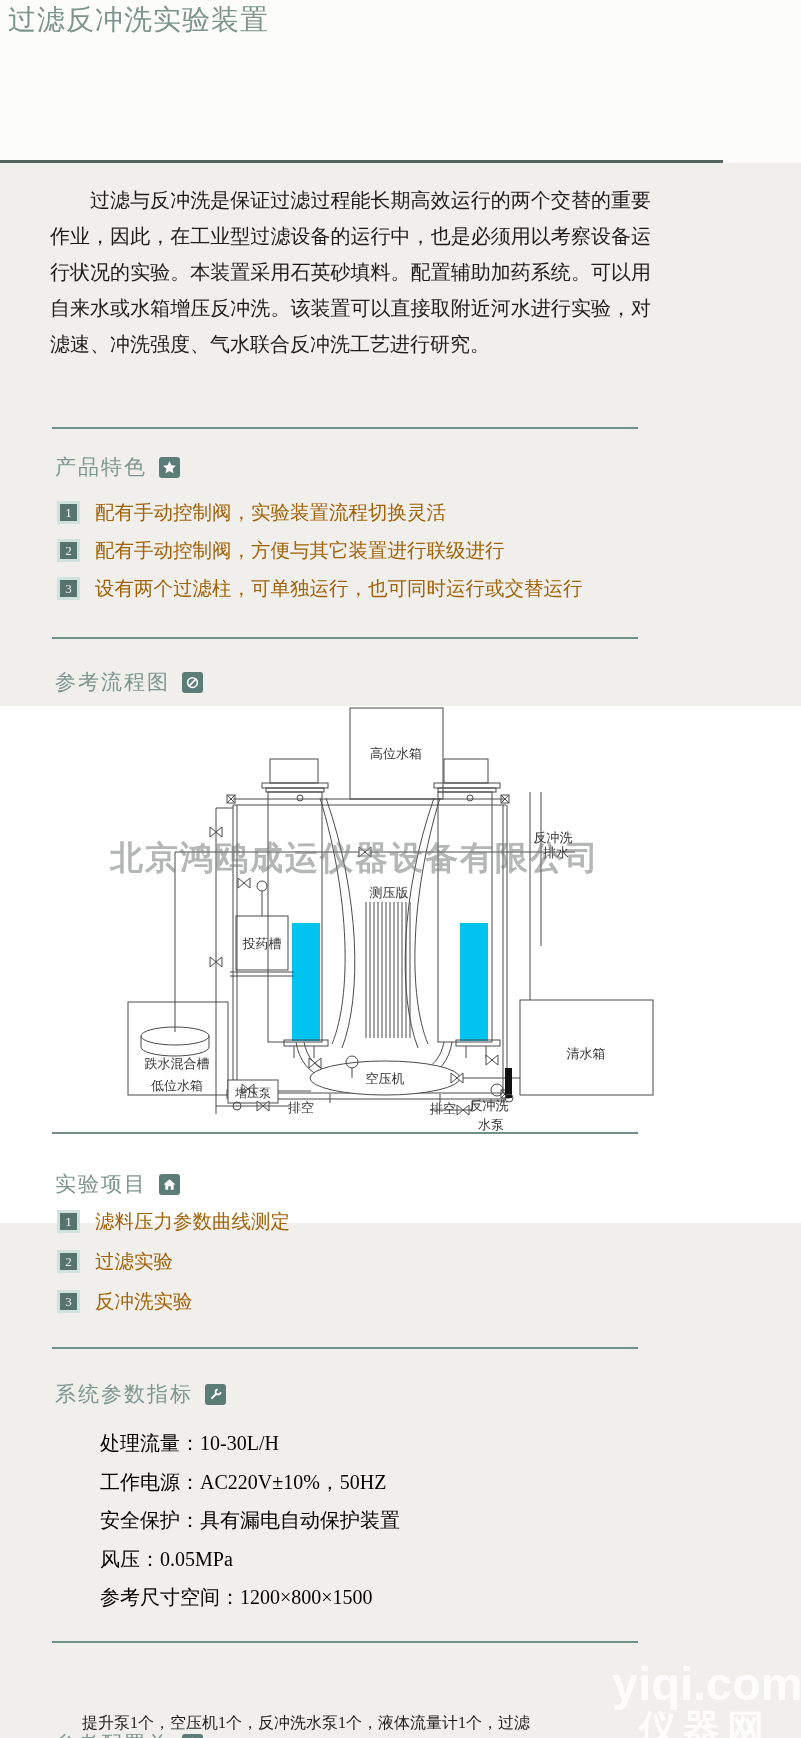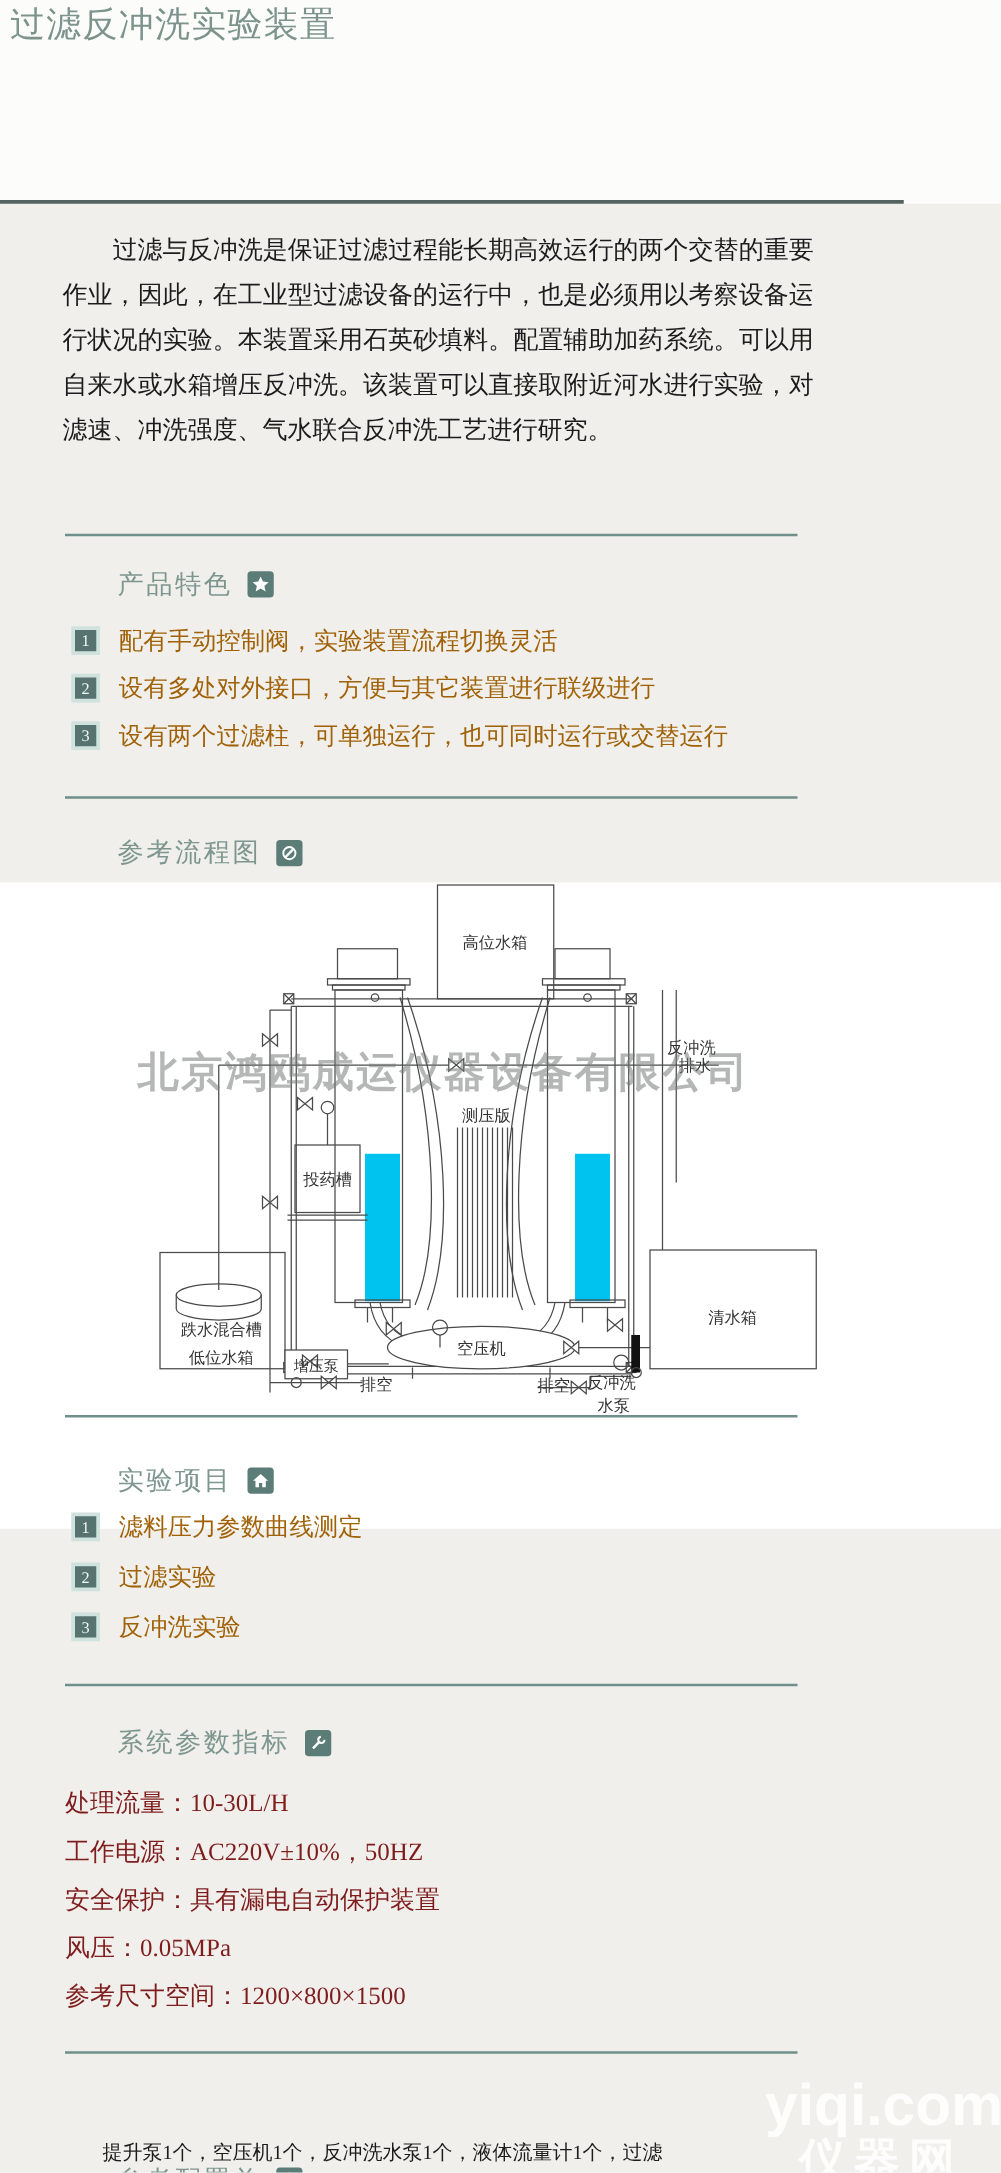--- a/index.html
+++ b/index.html
@@ -5,35 +5,35 @@
   html,body{margin:0;padding:0;}
   .page{position:relative;width:801px;height:1738px;background:#f0efec;overflow:hidden;
         font-family:"Liberation Serif","DejaVu Serif",serif;color:#1f1f1f;}
   .band-top{position:absolute;left:0;top:0;width:801px;height:163px;background:#fcfcfa;}
   .band-top-line{position:absolute;left:0;top:160px;width:723px;height:3px;background:#546360;}
   .band-white{position:absolute;left:0;top:706px;width:801px;height:517px;background:#ffffff;}
   .page-title{position:absolute;left:8px;top:1px;font-size:28px;letter-spacing:1px;color:#7d948e;}
   .intro{position:absolute;left:50px;top:182px;width:601px;font-size:20px;line-height:36px;
          text-align:justify;text-indent:2em;color:#1c1c1c;}
   .divider{position:absolute;left:52px;width:586px;height:2px;background:#6f8f8b;}
-  .sec-head{position:absolute;left:55px;display:flex;align-items:center;gap:12px;margin-left:39px;}
+  .sec-head{position:absolute;left:55px;display:flex;align-items:center;gap:12px;}
   .sec-title{font-size:21px;color:#7d968f;letter-spacing:2px;}
   .sec-icon{width:21px;height:21px;background:#5c7c77;border-radius:3px;display:flex;
             align-items:center;justify-content:center;flex:0 0 auto;}
   .item-row{position:absolute;left:57px;display:flex;align-items:center;gap:15px;}
   .badge{width:23px;height:23px;background:#cfe2dd;display:flex;align-items:center;justify-content:center;flex:0 0 auto;}
   .badge i{font-style:normal;width:17px;height:17px;background:#567370;color:#f2f5f4;
            font-size:13px;line-height:17px;text-align:center;display:block;}
   .item-text{font-size:19.5px;color:#a16207;white-space:nowrap;}
   .diagram{position:absolute;left:0;top:706px;width:723px;height:428px;}
   .diagram svg{display:block;}
   .wm-company{position:absolute;left:110px;top:836px;width:520px;font-size:33px;font-weight:bold;
               letter-spacing:2px;color:rgba(120,124,122,0.55);white-space:nowrap;}
   .specs{position:absolute;left:52px;top:1424px;width:600px;}
-  .spec-line{font-size:20px;line-height:38.5px;color:#7f1d1d;}
+  .spec-line{font-size:20px;line-height:38.5px;color:#000000;margin-left:48px;}
   .config-text{position:absolute;left:50px;top:1706px;width:610px;font-size:16px;line-height:33px;
                text-indent:2em;color:#1c1c1c;}
   .wm-yiqi{position:absolute;left:612px;top:1660px;width:186px;text-align:center;
            font-family:"Liberation Sans","DejaVu Sans",sans-serif;font-weight:bold;
            color:rgba(255,255,255,0.85);line-height:1;}
   .wm-yiqi .l1{font-size:47px;letter-spacing:0px;}
   .wm-yiqi .l2{font-size:37px;letter-spacing:7px;margin-top:3px;white-space:nowrap;}
   .dlabel{font-family:"Liberation Sans","DejaVu Sans",sans-serif;font-size:13px;fill:#333;}
   .dlabel-s{font-family:"Liberation Sans","DejaVu Sans",sans-serif;font-size:12px;fill:#333;}
 </style>
@@ -63,21 +63,21 @@
   <div class="item-row" style="top:499px">
     <span class="badge">
         <i>1</i>
       </span>
     <span class="item-text">配有手动控制阀，实验装置流程切换灵活</span>
   </div>
   <div class="item-row" style="top:537px">
     <span class="badge">
         <i>2</i>
       </span>
-    <span class="item-text">设有多处对外接口，方便与其它装置进行联级进行</span>
+    <span class="item-text">配有手动控制阀，方便与其它装置进行联级进行</span>
   </div>
   <div class="item-row" style="top:575px">
     <span class="badge">
         <i>3</i>
       </span>
     <span class="item-text">设有两个过滤柱，可单独运行，也可同时运行或交替运行</span>
   </div>
 
   <div class="divider" style="top:637px"></div>
 

